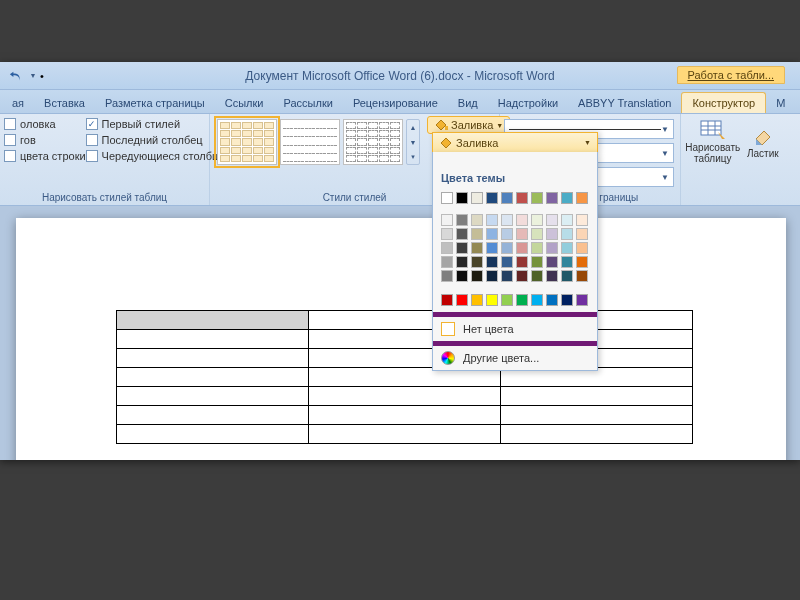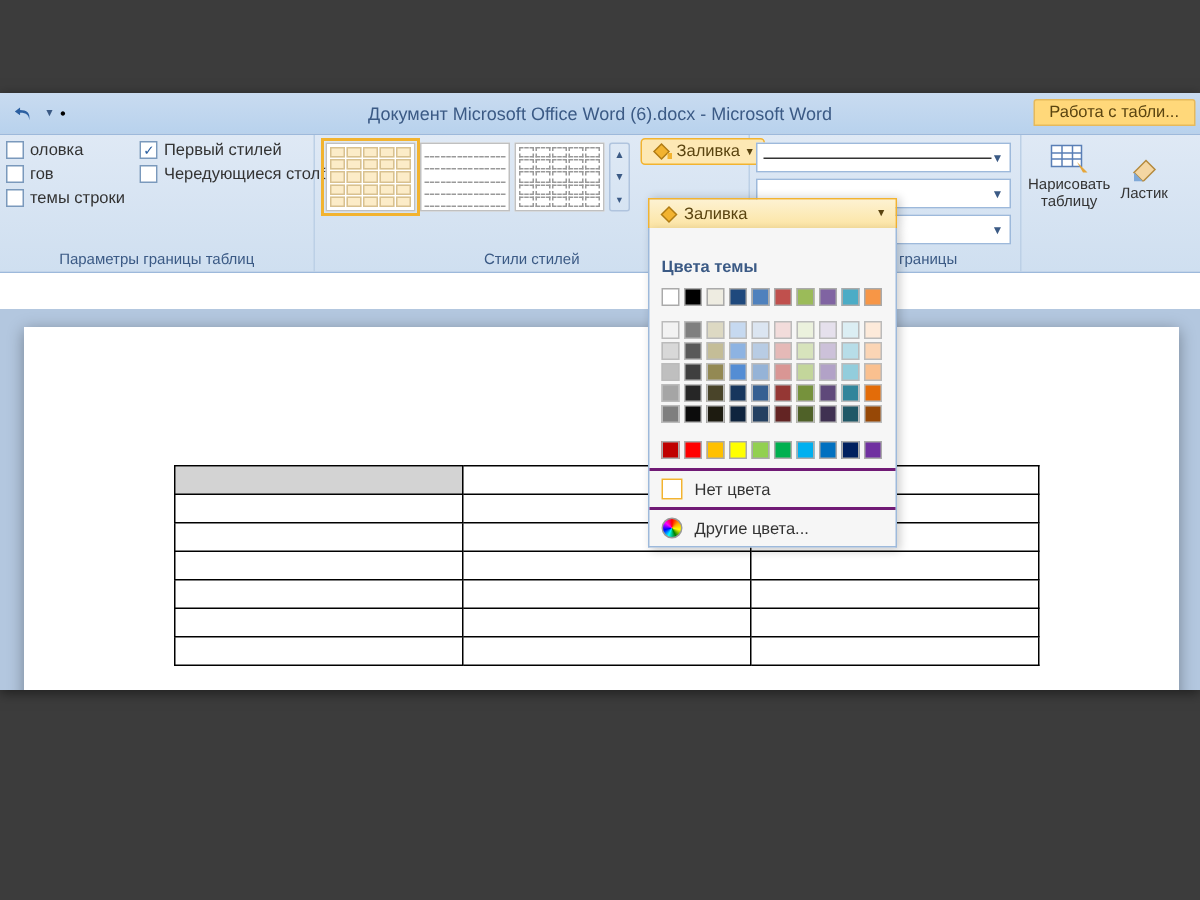--- a/index.html
+++ b/index.html
@@ -42,27 +42,28 @@
   .title-text {
     position: absolute;
     left: 0; right: 0;
     text-align: center;
     color: #3b5a85;
     font-size: 12px;
     pointer-events: none;
   }
   .tool-tab {
     position: absolute;
-    right: 3px; top: 4px;
+    right: 15px; top: 4px;
     background: #ffd87a;
     border: 1px solid #e6b95b;
     padding: 2px 10px;
     font-size: 11px;
     color: #5a4410;
     border-radius: 2px 2px 0 0;
+    text-decoration: underline;
   }
 
   
   .ribbon-tabs {
     height: 24px;
     background: linear-gradient(to bottom, #c4d9ef 0%, #b8d0ea 100%);
     display: flex;
     align-items: flex-end;
     padding-left: 2px;
     border-bottom: 1px solid #9db9db;
@@ -221,23 +222,23 @@
   }
   .shade-grid {
     display:grid;
     grid-template-columns: repeat(10, 12px);
     column-gap:3px;
     row-gap:2px;
     padding: 2px 8px 8px 8px;
   }
   .shade-grid .sw { width:12px;height:12px;border:1px solid #bbb;}
   .popup-item {
-    display:flex; align-items:flex-end; gap:8px;
+    display:flex; align-items:center; gap:8px;
     padding:5px 8px;
-    border-top:2px solid #701a75;
+    border-top:5px solid #701a75;
     color:#333;
   }
   .popup-item .swatch { width:14px;height:14px;border:1px solid #f2b330;background:#fff;}
   .popup-item .wheel {
     width:14px;height:14px;border-radius:50%;
     background: conic-gradient(red,orange,yellow,green,cyan,blue,magenta,red);
     border:1px solid #999;
   }
 
   
@@ -292,51 +293,68 @@
             <path d="M5 3 L1 6 L5 9 L5 7 C10 7 12 9 12 13 C13 7 10 5 5 5 Z" fill="#2b5fa1"></path>
           </svg>
       </div>
       <div class="btn" style="width:10px;font-size:7px;color:#3b5a85;">▼</div>
       <div class="btn" style="width:4px;">•</div>
     </div>
     <div class="title-text">Документ Microsoft Office Word (6).docx - Microsoft Word</div>
     <div class="tool-tab">Работа с табли...</div>
   </div>
 
+  <div class="ribbon-tabs">
+    <div class="tab">ая</div>
+    <div class="tab">Вставка</div>
+    <div class="tab">Разметка страницы</div>
+    <div class="tab">Ссылки</div>
+    <div class="tab">Рассылки</div>
+    <div class="tab">Рецензирование</div>
+    <div class="tab">Вид</div>
+    <div class="tab">Надстройки</div>
+    <div class="tab">ABBYY Translation</div>
+    <div class="tab active">Конструктор</div>
+    <div class="tab">М</div>
+  </div>
 
   <div class="ribbon">
 
     <div class="group" style="width:210px;">
-      <div style="display:flex;gap:10px;">
+      <div style="display:flex;align-items:center;">
         <div>
           <div class="checkbox-row">
               <span class="checkbox"></span>
               <span>оловка</span>
             </div>
           <div class="checkbox-row">
               <span class="checkbox"></span>
               <span>гов</span>
             </div>
           <div class="checkbox-row">
               <span class="checkbox"></span>
-              <span>темы строки</span>
+              <span>цвета строки</span>
             </div>
         </div>
         <div>
           <div class="checkbox-row">
               <span class="checkbox">✓</span>
               <span>Первый стилей</span>
             </div>
           <div class="checkbox-row">
               <span class="checkbox"></span>
+              <span>Последний столбец</span>
+            </div>
+          <div class="checkbox-row">
+              <span class="checkbox"></span>
               <span>Чередующиеся столбцы</span>
             </div>
         </div>
       </div>
-      <div class="group-label">Параметры границы таблиц</div>
+      <div class="group-label">Нарисовать стилей таблиц</div>
     </div>
 
     <div class="group" style="width:290px;">
       <div style="display:flex;align-items:flex-start;gap:4px;">
         <div class="styles-gallery">
           <div class="style-thumb selected">
               <div class="cell"></div>
               <div class="cell"></div>
               <div class="cell"></div>
               <div class="cell"></div>

